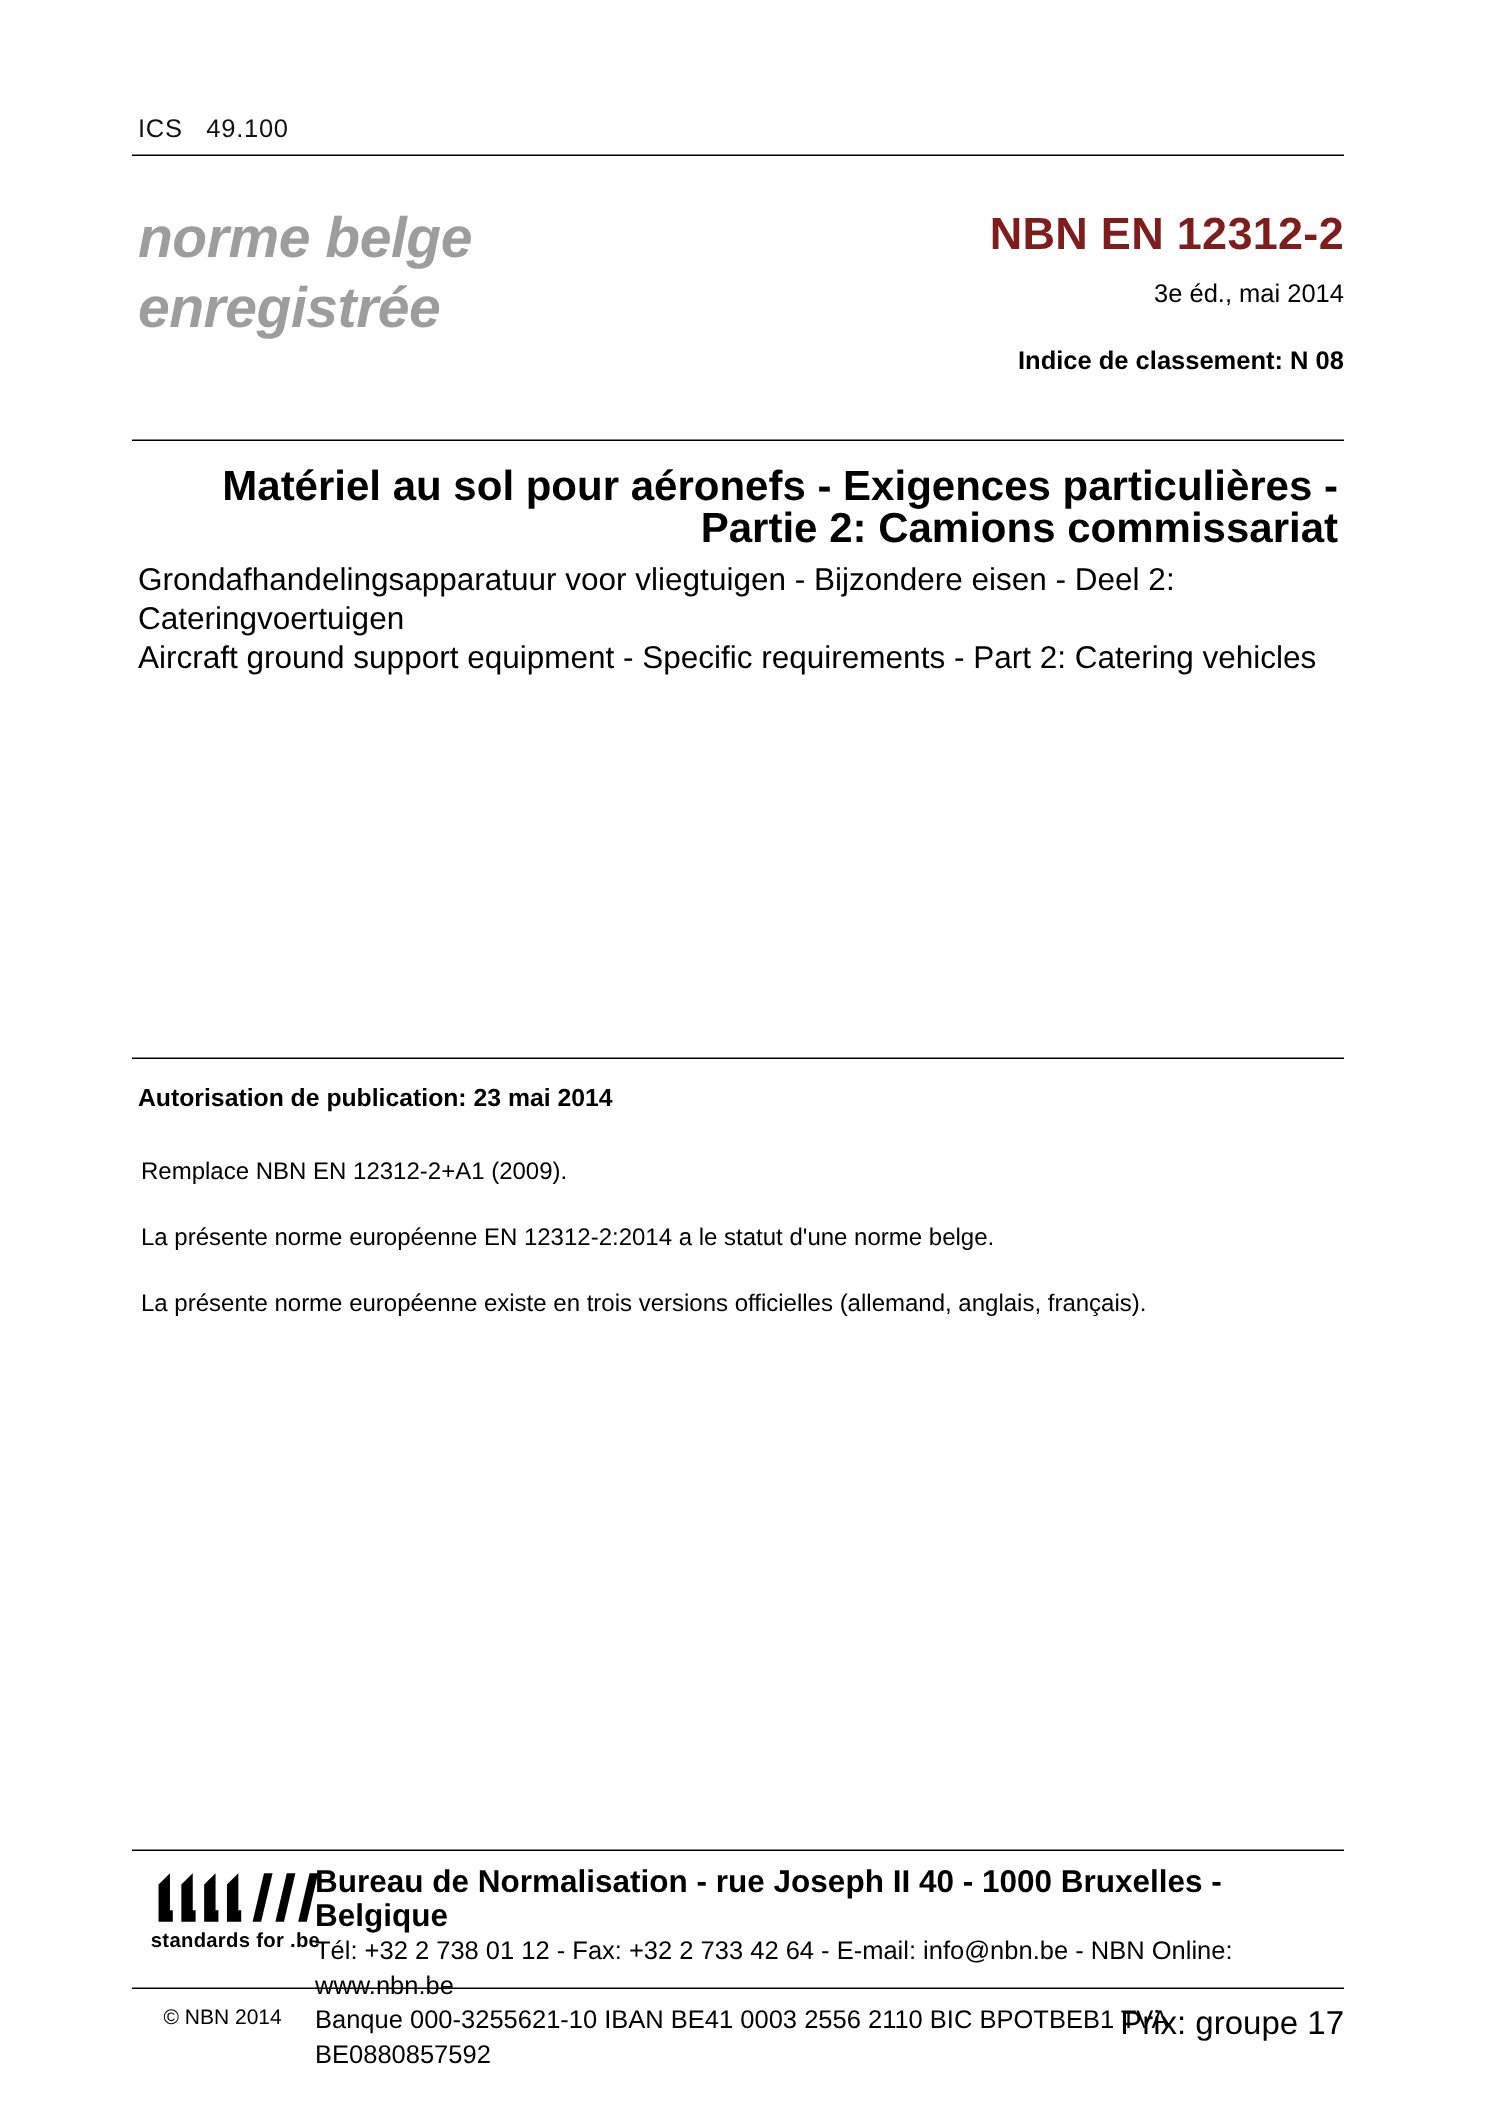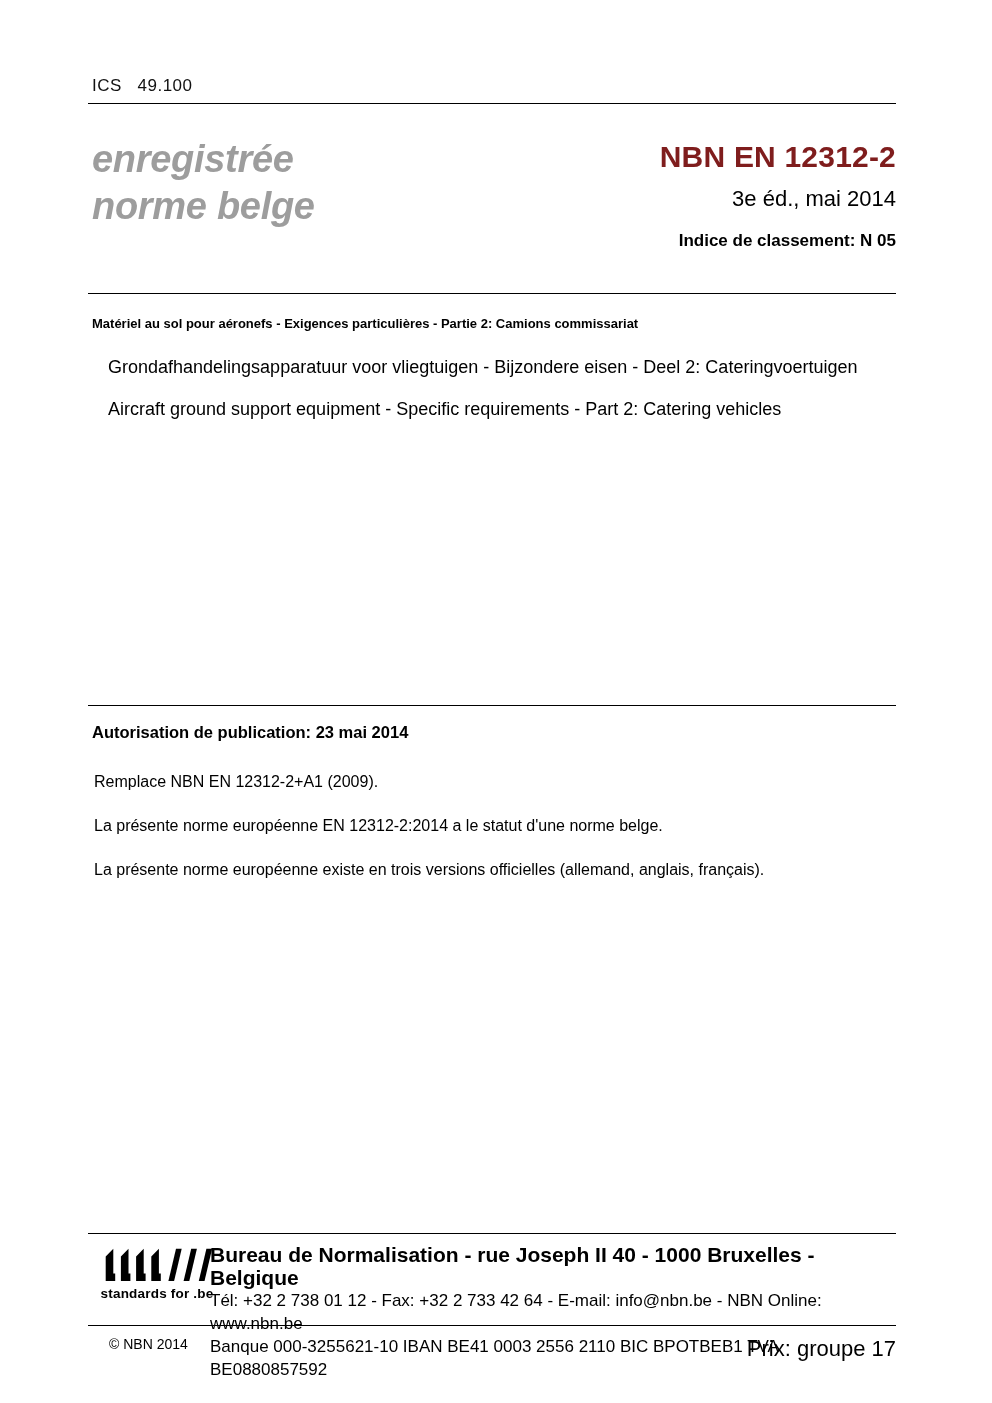--- a/index.html
+++ b/index.html
@@ -76,48 +76,49 @@
     font-weight: bold;
     font-size: 30px;
     letter-spacing: 0.2px;
     text-align: right;
     color: #7f1d1d;
   }
   .std-ed {
     position: absolute;
     right: 0;
     top: 58px;
-    font-size: 22px;
+    font-size: 17px;
   }
   .std-indice {
     position: absolute;
     right: 0;
     top: 103px;
     font-size: 17px;
     font-weight: bold;
     text-align: right;
   }
 
   
   .titles {
     position: absolute;
     top: 310px;
     left: 4px;
     width: 800px;
   }
   .title-fr {
-    font-size: 13px;
+    font-size: 28px;
     font-weight: bold;
     line-height: 28px;
     margin: 0 0 8px 0;
+    text-align: right;
   }
   .title-nl, .title-en {
-    font-size: 18px;
+    font-size: 21px;
     line-height: 26px;
-    margin: 16px;
+    margin: 0;
   }
 
   
   .pub-auth {
     position: absolute;
     top: 723px;
     left: 4px;
     font-size: 16.5px;
     font-weight: bold;
   }
@@ -205,26 +206,26 @@
   <div class="content">
 
     <div class="ics">
       <span>ICS</span>
       &nbsp;&nbsp;<span>49.100</span>
     </div>
     <div class="rule rule-1"></div>
 
     <div class="masthead">
       <div class="nb-title">
+        <div>norme belge</div>
         <div>enregistrée</div>
-        <div>norme belge</div>
       </div>
       <div class="std-no">NBN EN 12312-2</div>
       <div class="std-ed">3e éd., mai 2014</div>
-      <div class="std-indice">Indice de classement: N 05</div>
+      <div class="std-indice">Indice de classement: N 08</div>
     </div>
     <div class="rule rule-2"></div>
 
     <div class="titles">
       <p class="title-fr">Matériel au sol pour aéronefs - Exigences particulières - Partie 2: Camions commissariat</p>
       <p class="title-nl">Grondafhandelingsapparatuur voor vliegtuigen - Bijzondere eisen - Deel 2: Cateringvoertuigen</p>
       <p class="title-en">Aircraft ground support equipment - Specific requirements - Part 2: Catering vehicles</p>
     </div>
 
     <div class="rule rule-3"></div>

